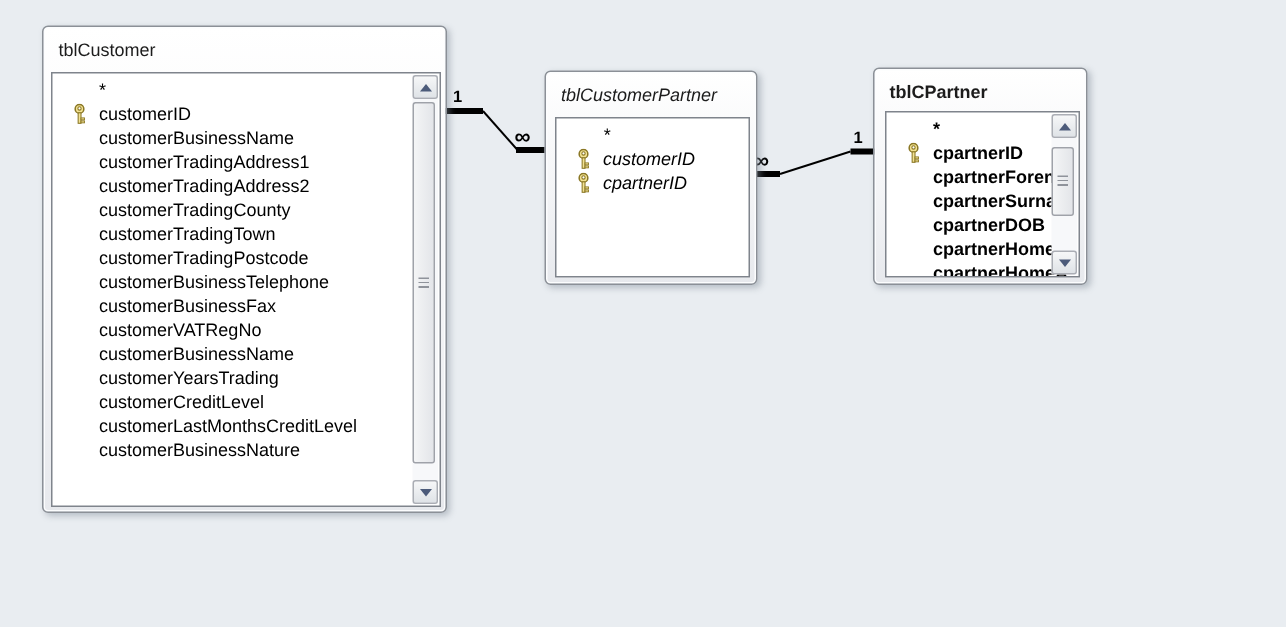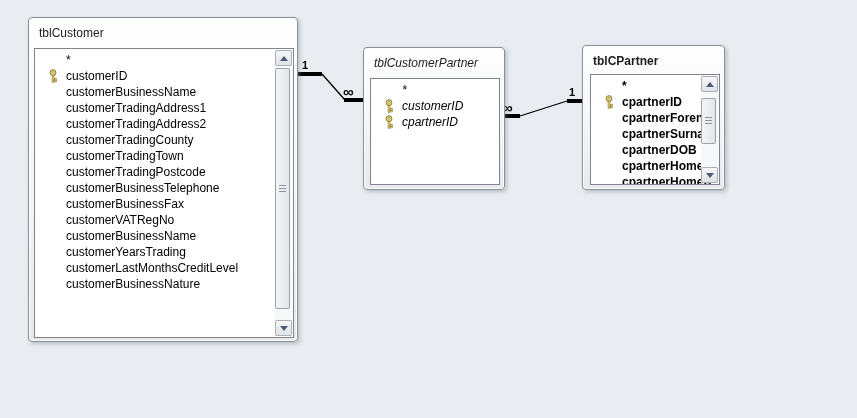--- a/index.html
+++ b/index.html
@@ -134,20 +134,24 @@
         <div class="row">
             <span class="keycell"></span>
             <span class="fname">customerBusinessName</span>
           </div>
         <div class="row">
             <span class="keycell"></span>
             <span class="fname">customerYearsTrading</span>
           </div>
         <div class="row">
             <span class="keycell"></span>
+            <span class="fname">customerCreditLevel</span>
+          </div>
+        <div class="row">
+            <span class="keycell"></span>
             <span class="fname">customerLastMonthsCreditLevel</span>
           </div>
         <div class="row">
             <span class="keycell"></span>
             <span class="fname">customerBusinessNature</span>
           </div>
       </div>
       <div class="sb">
         <div class="sb-btn sb-up">
             <span class="arr-up"></span>

